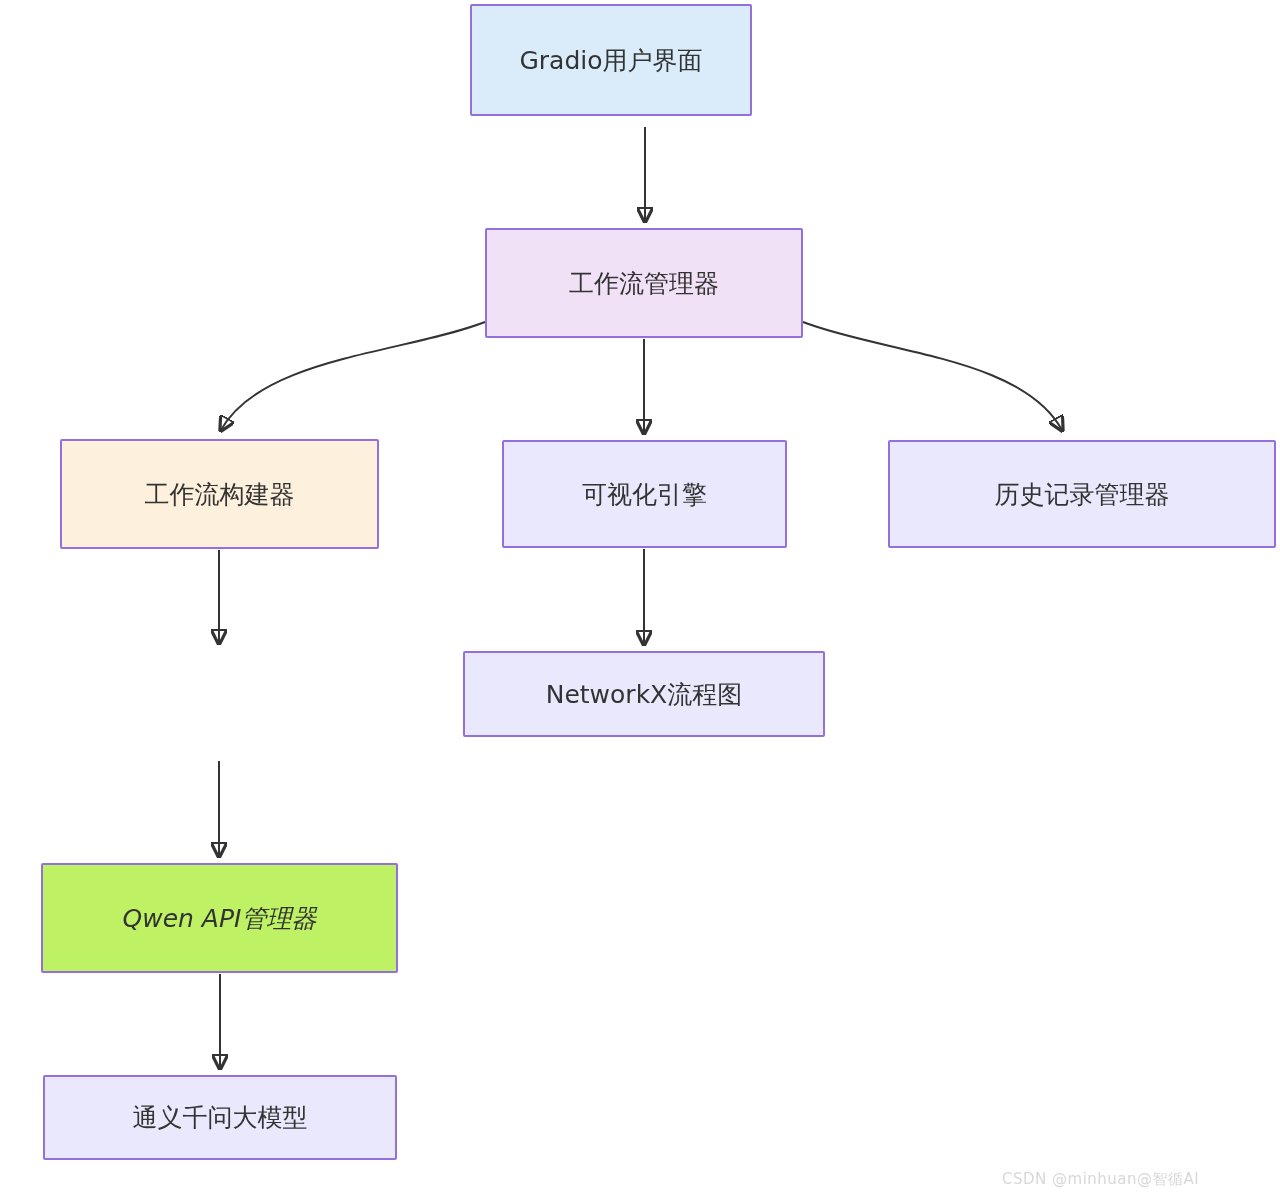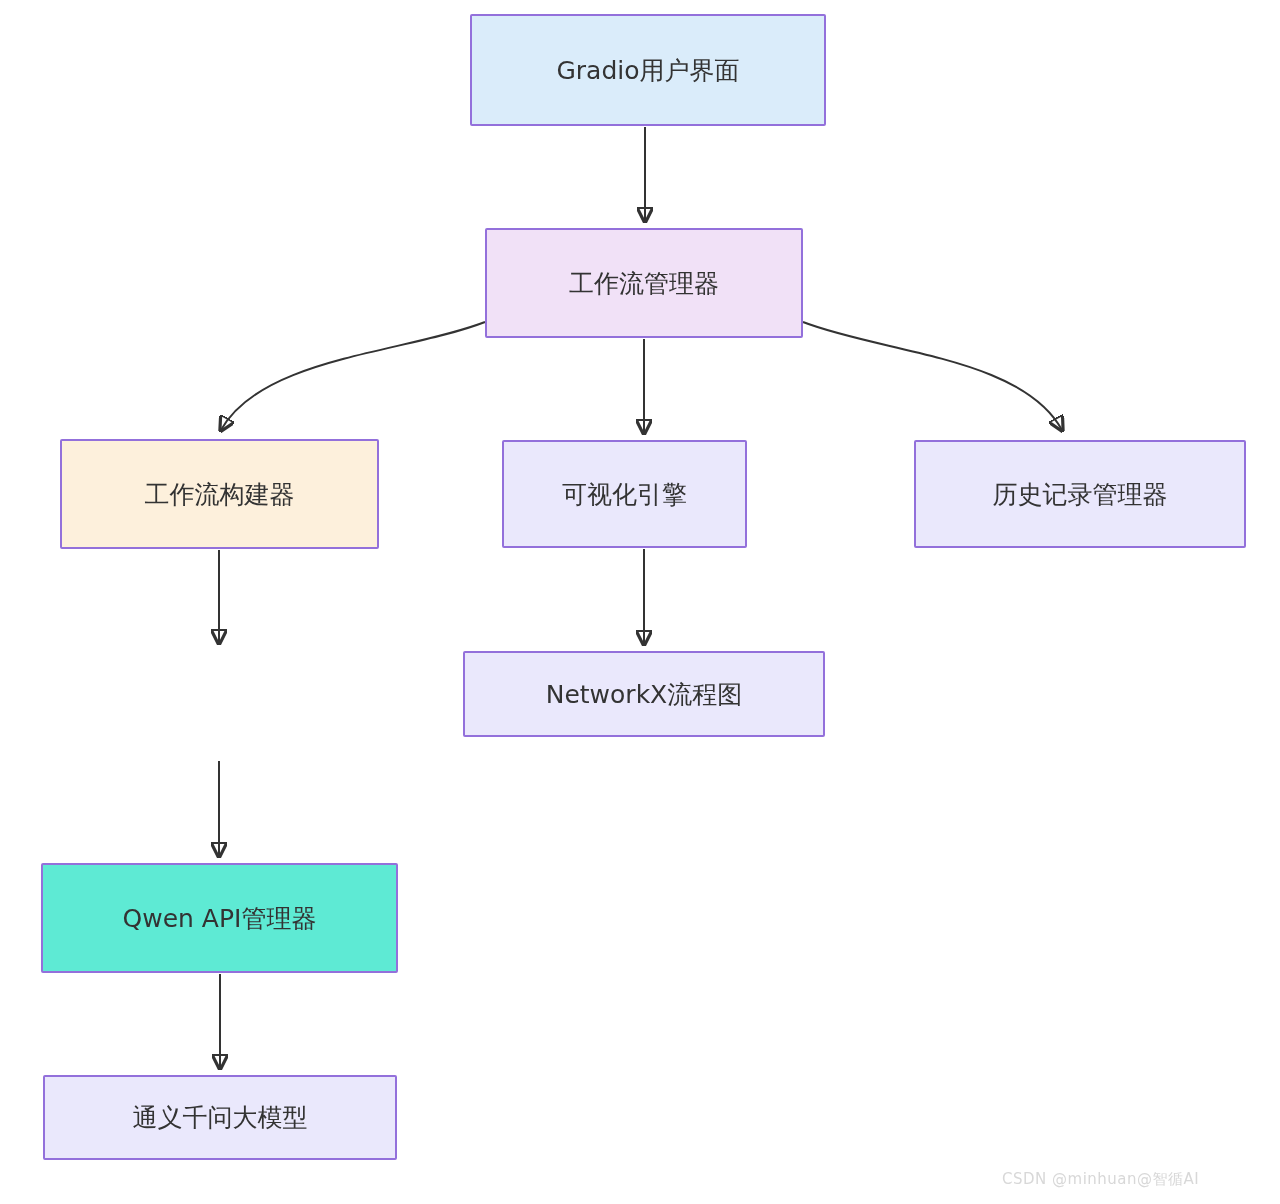--- a/index.html
+++ b/index.html
@@ -35,25 +35,25 @@
     justify-content: center;
     border: 2px solid #9370DB;
     border-radius: 2px;
     box-sizing: border-box;
     color: #333333;
     font-size: 25px;
     text-align: center;
     white-space: nowrap;
   }
   
-  .pos-gradio-ui          { left: 470px; top: 14px;   width: 356px; height: 112px; }
+  .pos-gradio-ui          { left: 470px; top: 4px;   width: 282px; height: 112px; }
   .pos-workflow-manager   { left: 485px; top: 228px;  width: 318px; height: 110px; }
   .pos-workflow-builder   { left: 60px;  top: 439px;  width: 319px; height: 110px; text-align: right; }
-  .pos-visualization-engine { left: 502px; top: 440px; width: 245px; height: 108px; }
-  .pos-history-manager    { left: 914px; top: 440px;  width: 332px; height: 108px; }
+  .pos-visualization-engine { left: 502px; top: 440px; width: 285px; height: 108px; }
+  .pos-history-manager    { left: 888px; top: 440px;  width: 388px; height: 108px; }
   .pos-node-processor     { left: 76px;  top: 650px;  width: 286px; height: 110px; }
   .pos-networkx-flowchart { left: 463px; top: 651px;  width: 362px; height: 86px; align-items: center; }
   .pos-qwen-api-manager   { left: 41px;  top: 863px;  width: 357px; height: 110px; }
   .pos-tongyi-qianwen-llm { left: 43px;  top: 1075px; width: 354px; height: 85px; }
 
   .watermark {
     position: absolute;
     left: 1002px;
     top: 1170px;
     width: 270px;
@@ -102,21 +102,21 @@
 
   <div class="node pos-history-manager" style="background-color: rgb(234, 232, 252);">
     <span>历史记录管理器</span>
   </div>
 
 
   <div class="node pos-networkx-flowchart" style="background-color: rgb(234, 232, 252);">
     <span>NetworkX流程图</span>
   </div>
 
-  <div class="node pos-qwen-api-manager" style="background-color: #5eead4;">
+  <div class="node pos-qwen-api-manager" style="background-color: #bef264; font-style: italic;">
     <span>Qwen API管理器</span>
   </div>
 
   <div class="node pos-tongyi-qianwen-llm" style="background-color: rgb(234, 232, 252);">
     <span>通义千问大模型</span>
   </div>
 
   <div class="watermark">CSDN @minhuan@智循AI</div>
 
 </div>

